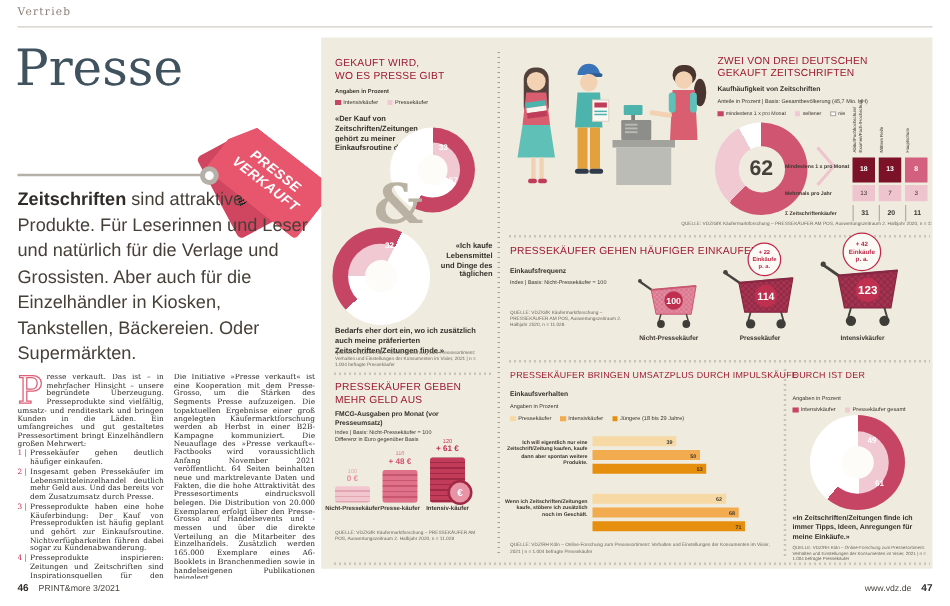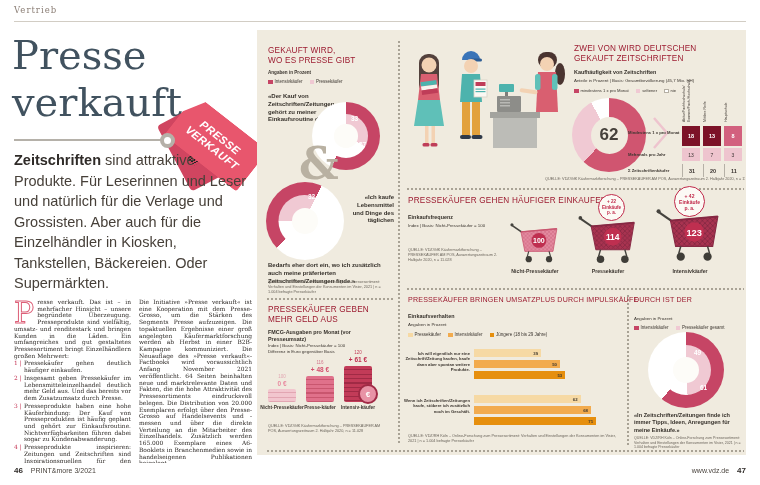--- a/index.html
+++ b/index.html
@@ -93,21 +93,20 @@
   .glab{position:absolute;font-size:4.2px;font-weight:700;line-height:1.3;text-align:right;color:#3c3630;width:66px}
 </style>
 </head>
 <body>
 
 <div class="abs kicker">Vertrieb</div>
 <div class="abs top-rule"></div>
 
 <div class="abs big-title">
   <div>Presse</div>
-  <div>verkauft.</div>
 </div>
 <div class="abs title-rule"></div>
 
 <div class="abs tagwrap">
   <div class="tag tag-back">
     <span class="vdz">VDZ</span>
     <span class="barcode"></span>
   </div>
   <div class="tag tag-main">
     <div class="ttxt">
@@ -256,21 +255,21 @@
   <rect x="103" y="52" width="3" height="4" fill="#7e7e7a"></rect>
   <rect x="95" y="56" width="24" height="16" rx="1" fill="#8d8d89"></rect>
   <rect x="98" y="59" width="10" height="1.5" fill="#b9b9b5"></rect>
   <rect x="98" y="62" width="10" height="1.5" fill="#b9b9b5"></rect>
   <rect x="98" y="65" width="10" height="1.5" fill="#b9b9b5"></rect>
   <rect x="88" y="72" width="50" height="6" fill="#a3a39e"></rect>
   <rect x="91" y="78" width="44" height="30" fill="#bcbcb7"></rect>
 </svg>
 
 <div class="abs sec-title" style="left:574px;top:44px">
-  <div>ZWEI VON WIRD DEUTSCHEN</div>
+  <div>ZWEI VON DREI DEUTSCHEN</div>
   <div>GEKAUFT ZEITSCHRIFTEN</div>
 </div>
 <div class="abs sub" style="left:574px;top:69px">Kaufhäufigkeit von Zeitschriften</div>
 <div class="abs basis" style="left:574px;top:78px;width:170px">Anteile in Prozent | Basis: Gesamtbevölkerung (45,7 Mio. HH)</div>
 <div class="abs legend" style="left:574px;top:88px;font-size:4.2px">
   <span><span class="sq dark"></span><span>mindestens 1 x pro Monat</span></span>
   <span><span class="sq light"></span><span>seltener</span></span>
   <span><span class="sq white"></span><span>nie</span></span>
 </div>
 

